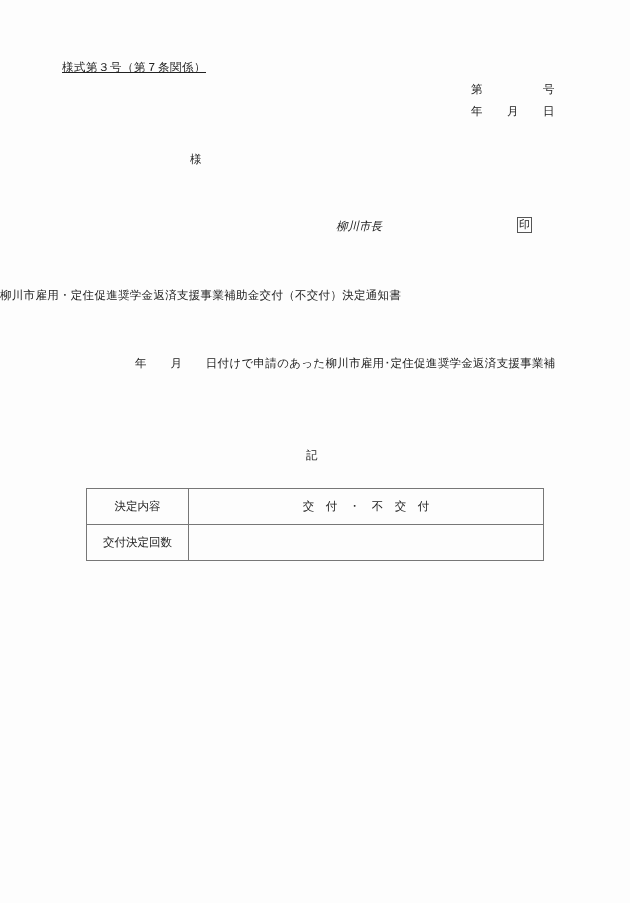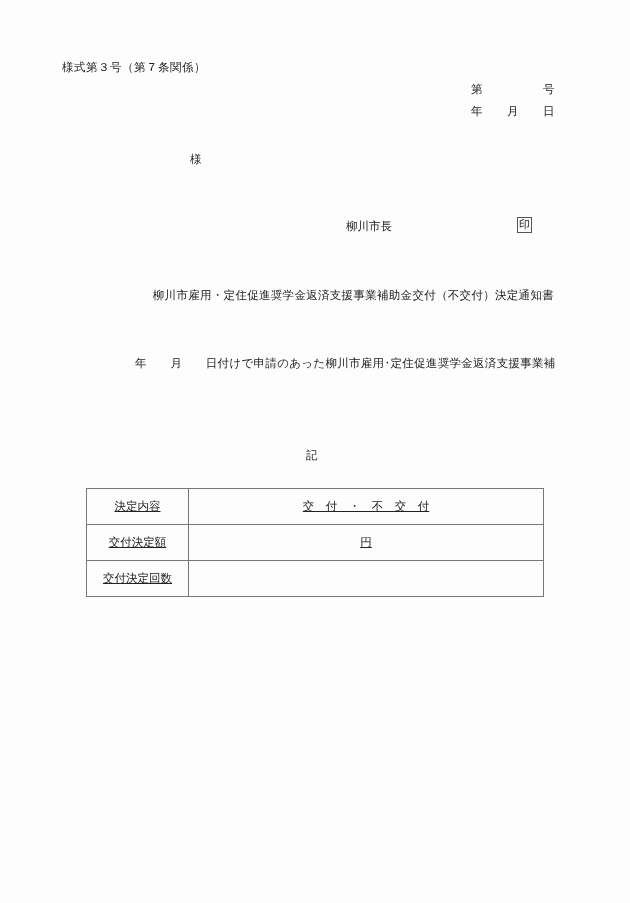--- a/index.html
+++ b/index.html
@@ -1,36 +1,36 @@
 <!DOCTYPE html>
 <html><head>
 <meta charset="utf-8">
 <style>
   html, body { margin:0; padding:0; }
   body {
     width:630px; height:903px; background:#fdfdfd; position:relative; overflow:hidden;
     font-family:"DejaVu Serif","Liberation Serif",serif; color:#222; font-size:11.5px;
   }
   .abs { position:absolute; white-space:nowrap; }
-  #form-label { left:62px; top:60px; letter-spacing:0.5px; }
+  #form-label { left:62px; top:60px; letter-spacing:0.5px;text-decoration:underline; }
   #doc-no { left:471px; top:82px; width:85px; }
   #doc-no span, #doc-date span { position:absolute; }
   #doc-date { left:471px; top:104px; width:85px; }
   #addressee { left:190px; top:152px; }
-  #issuer { left:346px; top:219px; }
+  #issuer { left:336px; top:219px;font-style:italic; }
   #seal { left:517px; top:217px; border:1px solid #555; padding:0 1px; font-size:11px; line-height:14px; }
-  #title { left:0; width:554px; text-align:right; top:288px; letter-spacing:0.3px; }
+  #title { left:0; width:554px; text-align:left; top:288px; letter-spacing:0.3px; }
   #body { left:75px; top:352px; width:510px; line-height:23px; white-space:normal; letter-spacing:0.3px; }
   #body .line { display:block; white-space:nowrap;font-family:Liberation Mono, monospace; }
   #ki { left:306px; top:448px; }
   table#decision {
     position:absolute; left:86px; top:488px; width:458px; border-collapse:collapse;
   }
   #decision td {
-    border:1.2px solid #777; height:35px; text-align:center; font-size:11.5px; padding:0;text-decoration:underline;
+    border:1.2px solid #777; height:35px; text-align:center; font-size:11.5px; padding:0;
   }
   #decision td.h { width:101px; }
 </style>
 </head>
 <body>
 
 <div class="abs" id="form-label">様式第３号（第７条関係）</div>
 
 <div class="abs" id="doc-no">
   <span style="left:0">第</span>
@@ -55,21 +55,17 @@
 
 <div class="abs" id="ki">記</div>
 
 <table id="decision">
   <tbody>
       <tr>
     <td class="h">決定内容</td>
     <td>交　付　・　不　交　付</td>
   </tr>
   <tr>
-    <td class="h">交付決定額</td>
-    <td>円</td>
-  </tr>
-  <tr>
     <td class="h">交付決定回数</td>
     <td></td>
   </tr>
 </tbody>
   </table>
 
 </body></html>

